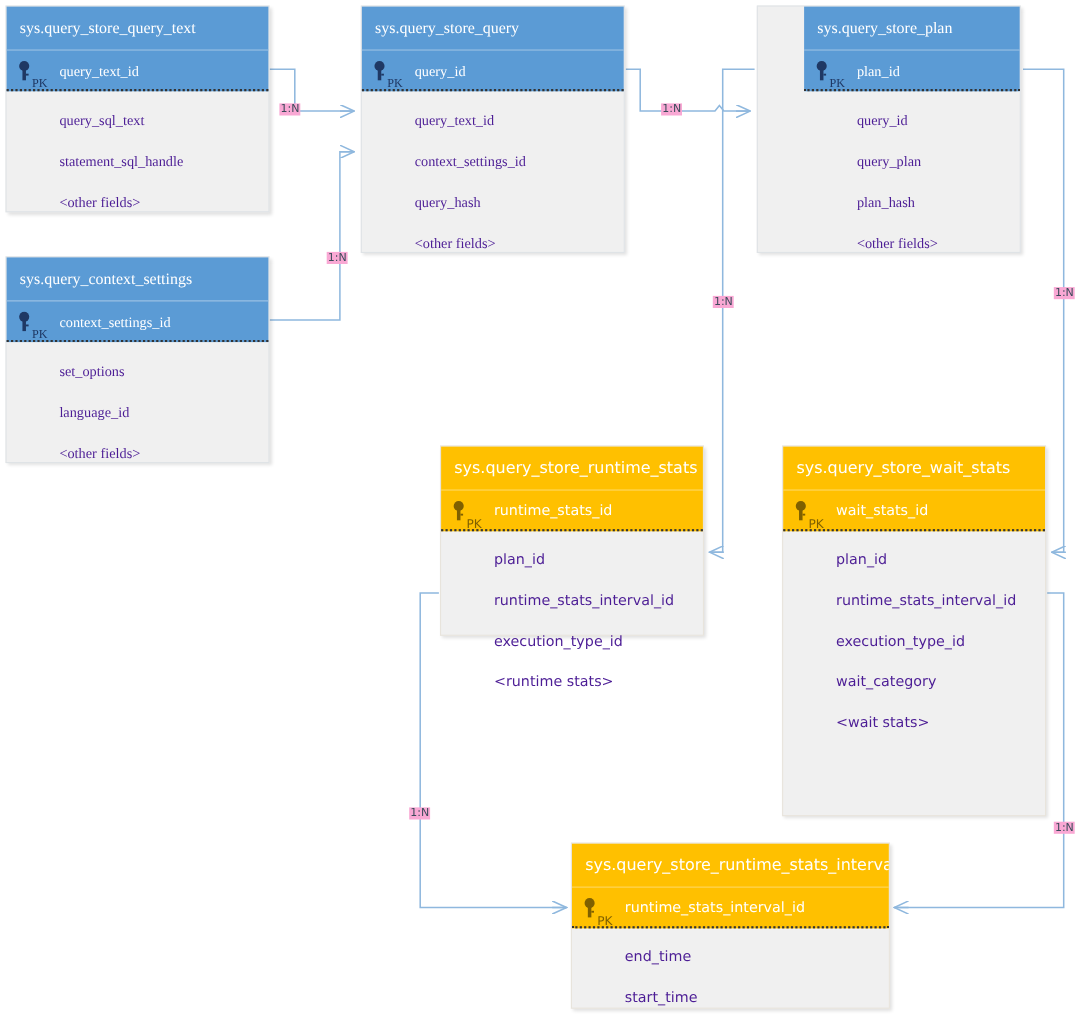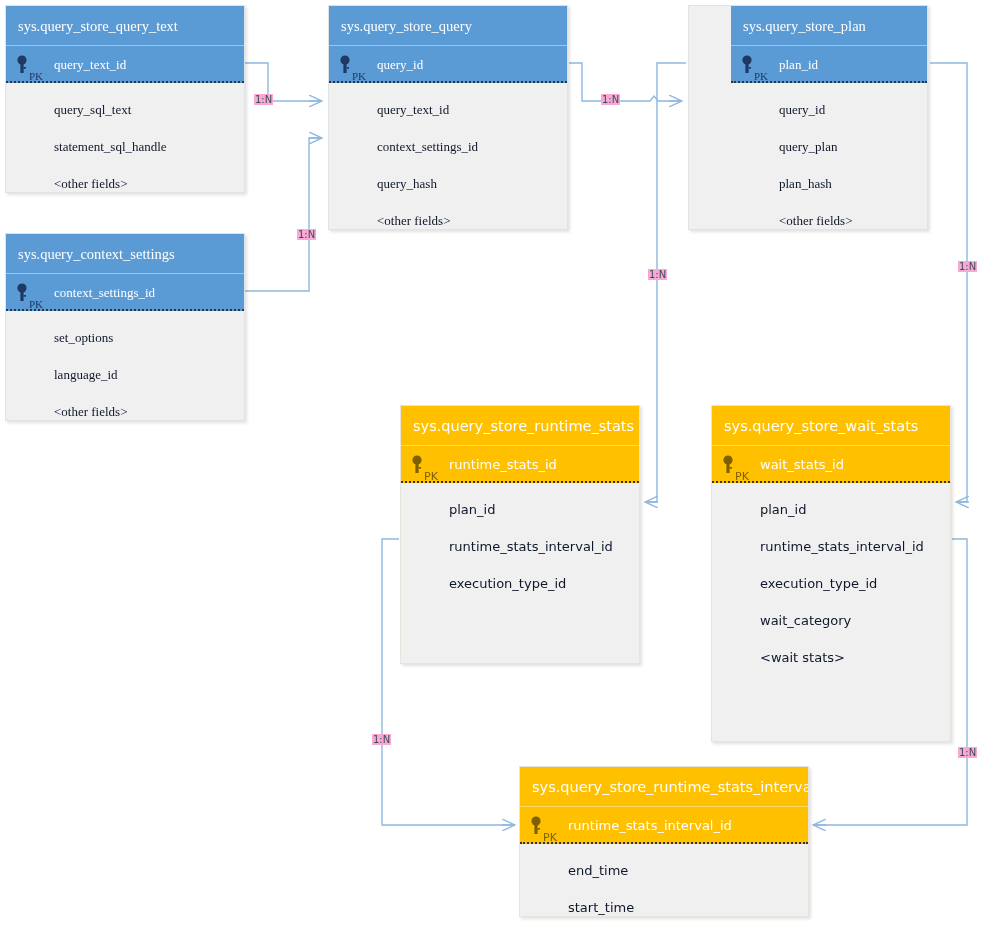--- a/index.html
+++ b/index.html
@@ -9,21 +9,21 @@
 
   svg.links{position:absolute;left:0;top:0;width:983px;height:933px;pointer-events:none;}
 
   .entity{position:absolute;box-sizing:border-box;background:#f0f0f0;
           box-shadow:2px 2px 3px rgba(0,0,0,0.12);}
   .entity .hdr{box-sizing:border-box;height:40px;line-height:40px;
           color:#ffffff;font-size:14.5px;padding-left:12px;white-space:nowrap;overflow:hidden;}
   .entity .pkrow{box-sizing:border-box;height:37px;line-height:37px;position:relative;
           white-space:nowrap;border-bottom:2px dotted #333333;}
   .entity .fields{box-sizing:border-box;padding-top:8px;padding-bottom:10px;}
-  .entity .field{height:37px;line-height:37px;padding-left:48px;font-size:13px;color:#0f172a;
+  .entity .field{height:37px;line-height:37px;padding-left:48px;font-size:13px;color:#4c1d95;
           white-space:nowrap;overflow:hidden;}
 
   
   .blue .hdr{background:#5b9bd5;border-bottom:1px solid #9dc3e6;}
   .blue .pkrow{background:#5b9bd5;}
   .blue .pkrow .pkname{color:#ffffff;}
   .blue .pkrow .pklabel{color:#1f3864;}
   .blue{border:1px solid #dfe3e6;font-family:Liberation Serif, serif;}
 
   
@@ -138,35 +138,36 @@
       <span class="pklabel">PK</span>
       <span class="pkname">context_settings_id</span>
     </div>
     <div class="fields">
       <div class="field">set_options</div>
       <div class="field">language_id</div>
       <div class="field">&lt;other fields&gt;</div>
     </div>
   </div>
 
-  <div class="entity orange" style="left:400px; top:405px; width:240px; height:259px;">
+  <div class="entity orange" style="left:400px; top:405px; width:240px; height:173px;">
     <div class="hdr">sys.query_store_runtime_stats</div>
     <div class="pkrow">
       <svg class="keyicon" viewBox="0 0 12 19">
         <circle cx="6" cy="5" r="4.6" fill="#7f6000"></circle>
           <rect x="4.4" y="8" width="3.2" height="10" fill="#7f6000"></rect>
         <rect x="7.6" y="12" width="2.4" height="1.7" fill="#7f6000"></rect>
       </svg>
       <span class="pklabel">PK</span>
       <span class="pkname">runtime_stats_id</span>
     </div>
     <div class="fields">
       <div class="field">plan_id</div>
       <div class="field">runtime_stats_interval_id</div>
       <div class="field">execution_type_id</div>
+      <div class="field">&lt;runtime stats&gt;</div>
     </div>
   </div>
 
   <div class="entity orange" style="left:711px; top:405px; width:240px; height:337px;">
     <div class="hdr">sys.query_store_wait_stats</div>
     <div class="pkrow">
       <svg class="keyicon" viewBox="0 0 12 19">
         <circle cx="6" cy="5" r="4.6" fill="#7f6000"></circle>
           <rect x="4.4" y="8" width="3.2" height="10" fill="#7f6000"></rect>
         <rect x="7.6" y="12" width="2.4" height="1.7" fill="#7f6000"></rect>

